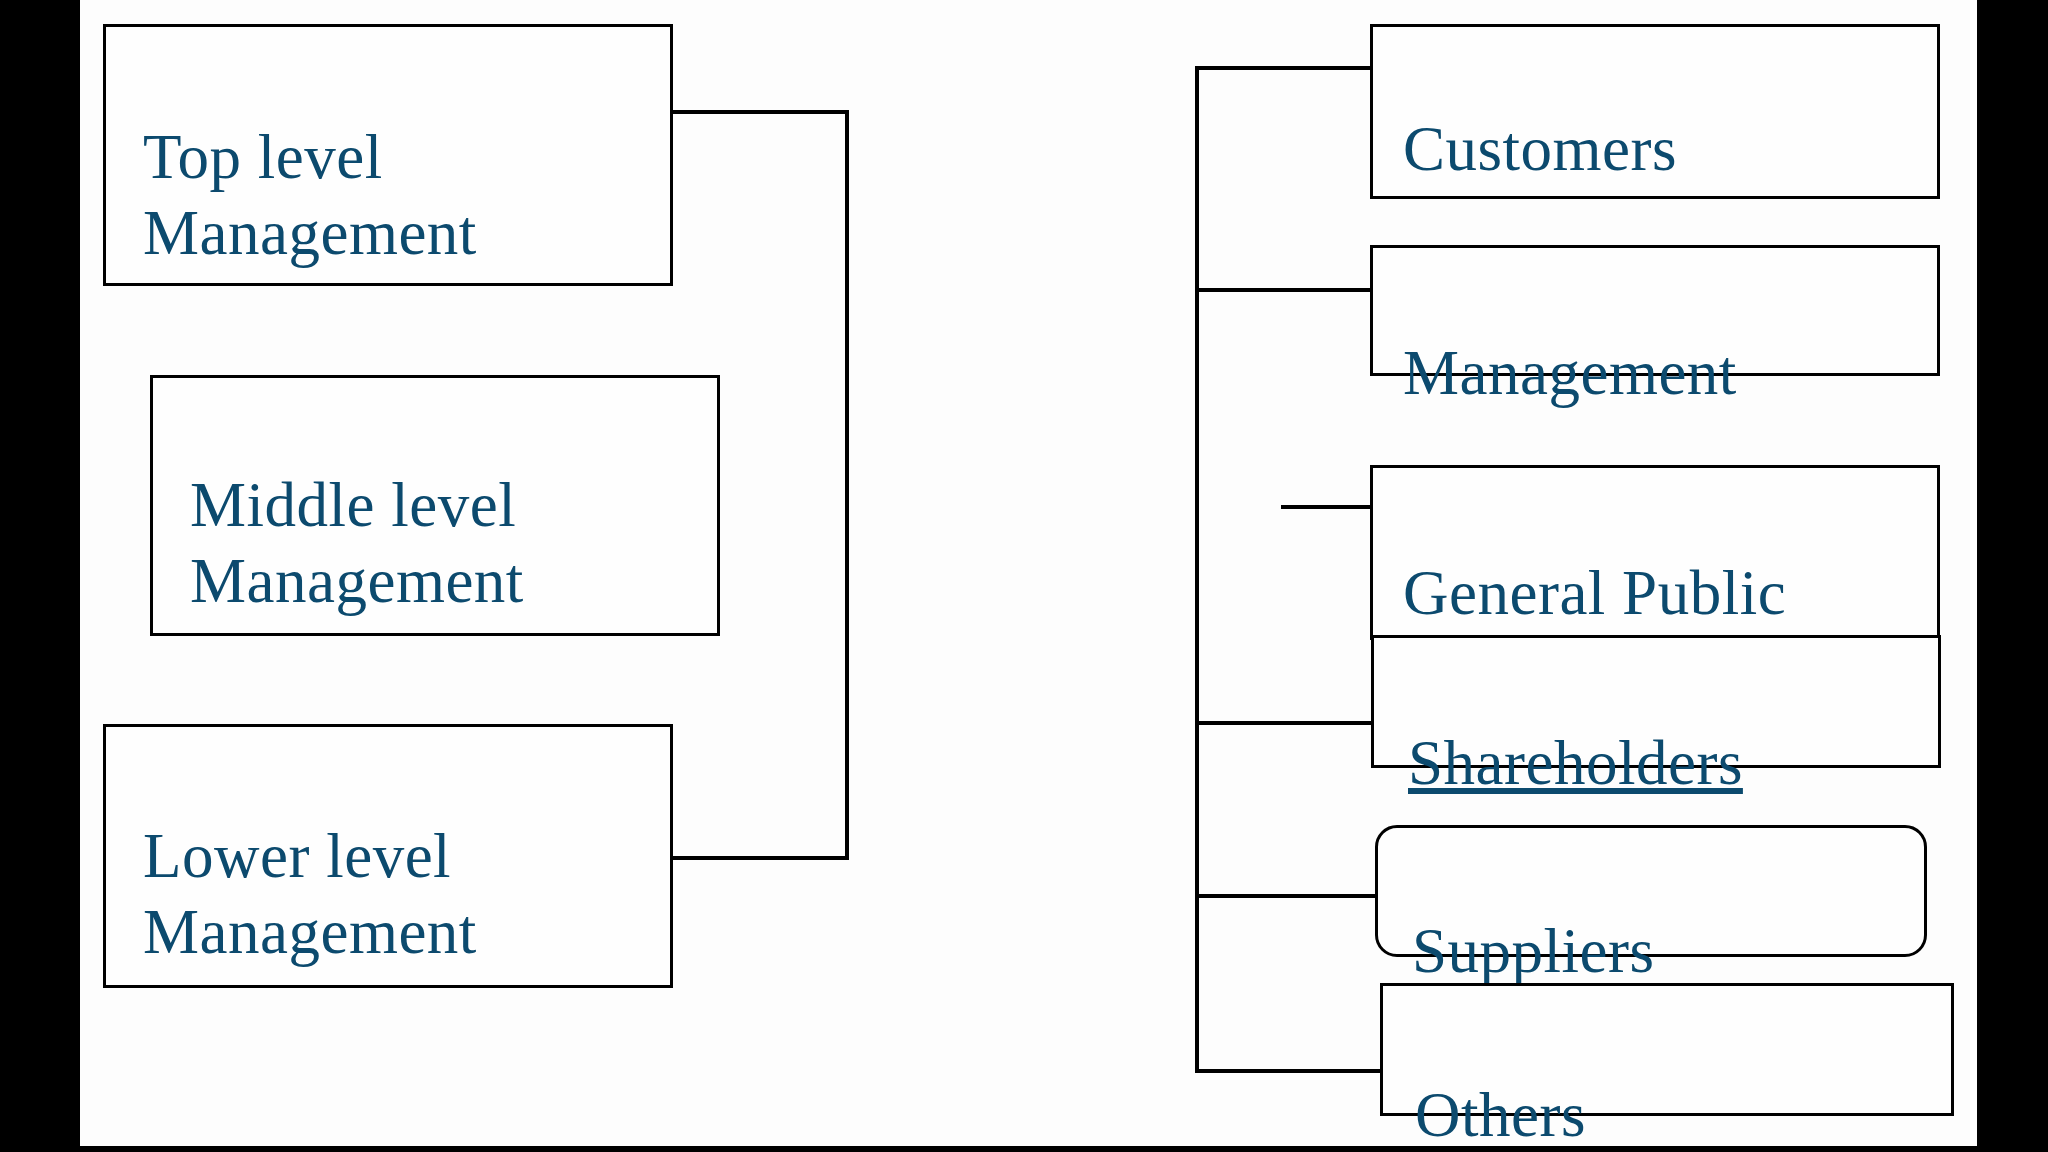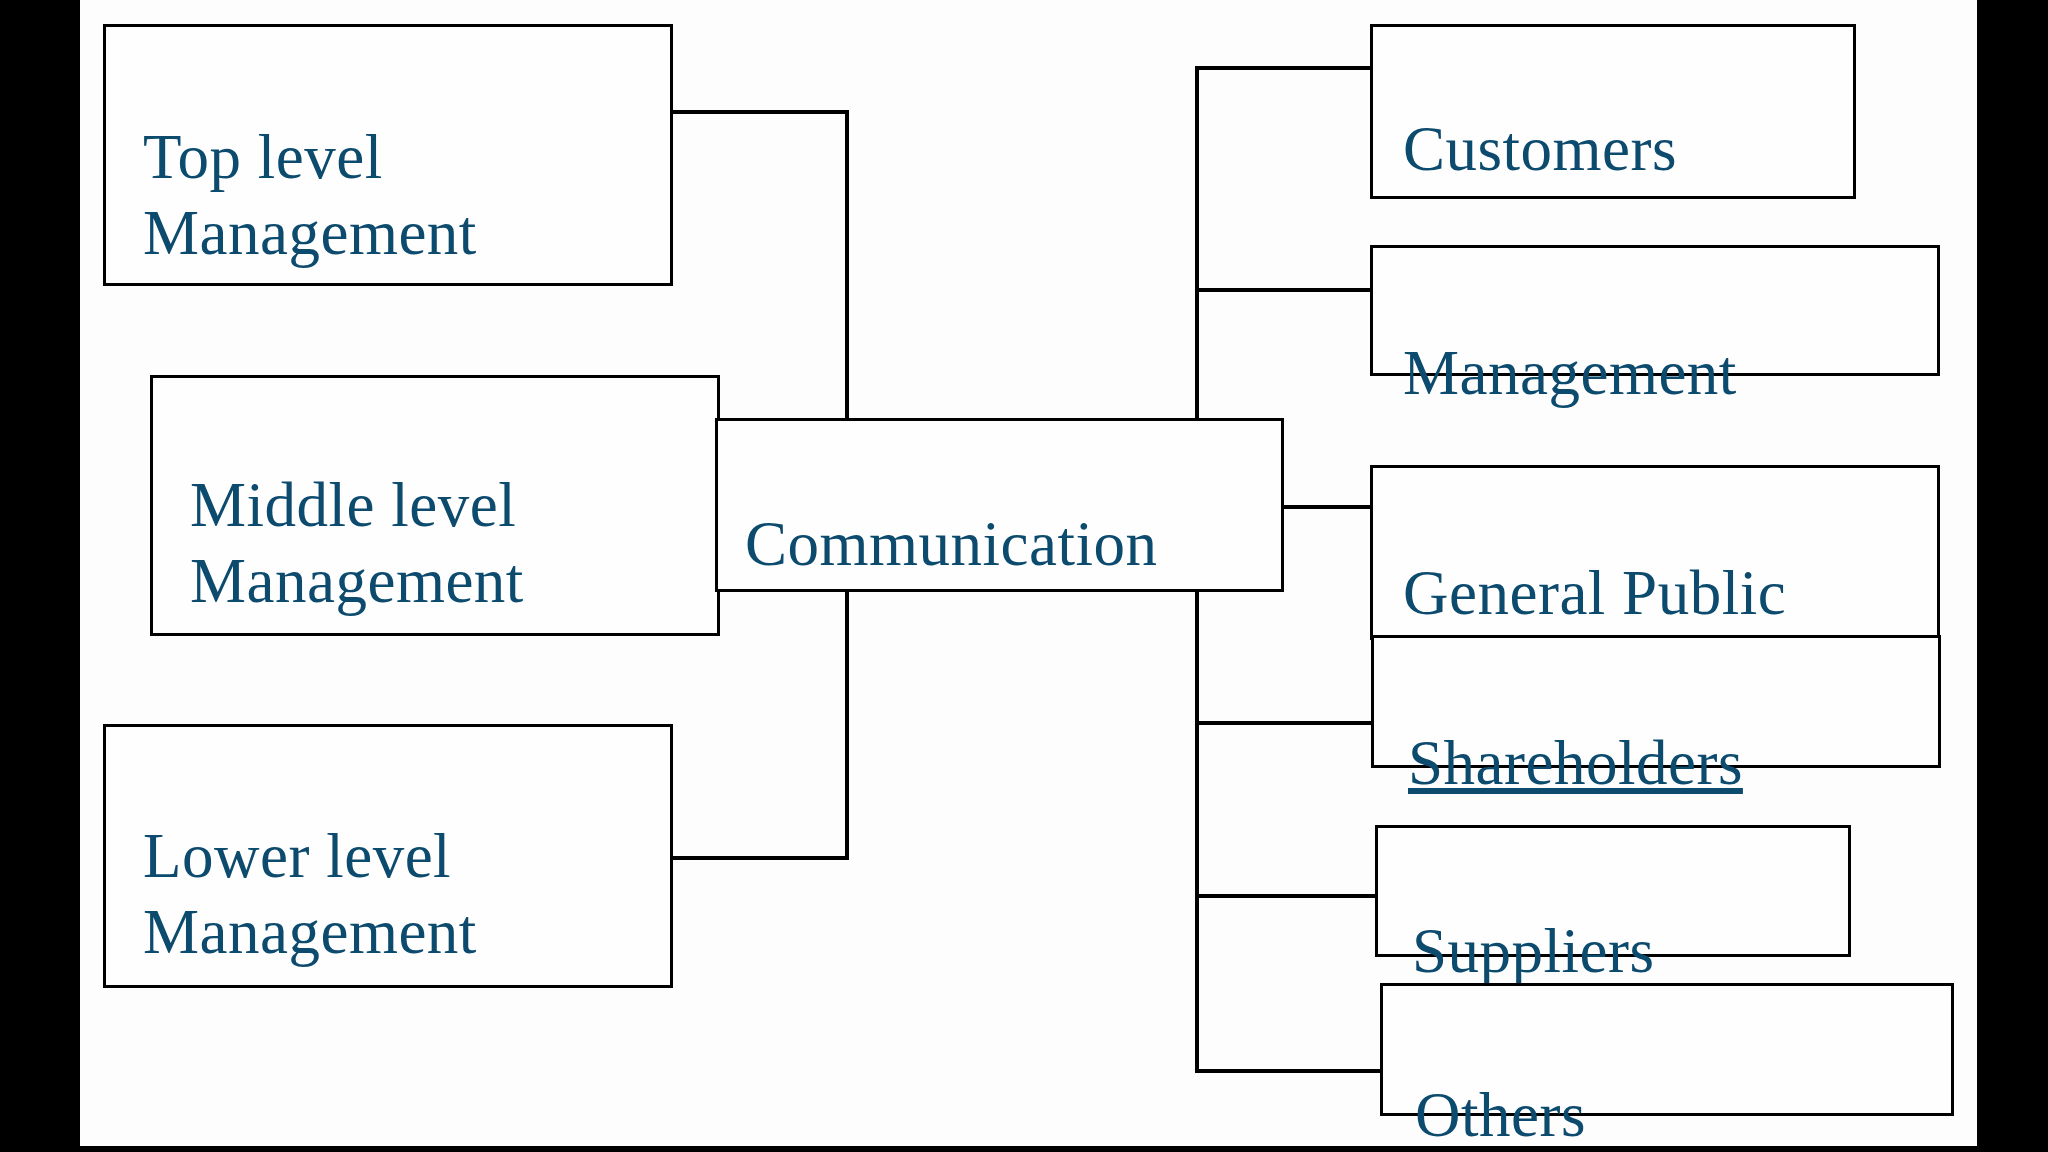--- a/index.html
+++ b/index.html
@@ -47,25 +47,25 @@
 
   
   .node.top    { left: 103px; top:  24px; width: 570px; height: 262px; padding: 16px 10px 0 37px; }
   .node.middle { left: 103px; top: 375px; width: 570px; height: 261px; padding: 13px 10px 0 37px; margin-left: 47px; }
   .node.lower  { left: 103px; top: 724px; width: 570px; height: 264px; padding: 15px 10px 0 37px; }
 
   
   .node.comm   { left: 715px; top: 418px; width: 569px; height: 174px; padding: 9px 10px 0 27px; }
 
   
-  .node.customers    { left: 1370px; top:  24px; width: 486px; height: 175px; padding:  8px 10px 0 30px; }
+  .node.customers    { left: 1370px; top:  24px; width: 570px; height: 175px; padding:  8px 10px 0 30px; }
   .node.government   { left: 1370px; top: 245px; width: 570px; height: 131px; padding: 11px 10px 0 30px; }
   .node.public       { left: 1370px; top: 417px; width: 570px; height: 175px; padding: 11px 10px 0 30px; margin-top: 48px; }
   .node.shareholders { left: 1371px; top: 635px; width: 570px; height: 133px; padding: 11px 10px 0 34px; text-decoration: underline; }
-  .node.suppliers    { left: 1375px; top: 825px; width: 476px; height: 132px; padding:  9px 10px 0 34px; }
+  .node.suppliers    { left: 1375px; top: 825px; width: 552px; height: 132px; padding:  9px 10px 0 34px; border-radius: 22px; }
   .node.others       { left: 1380px; top: 983px; width: 574px; height: 133px; padding: 15px 10px 0 32px; }
 </style>
 </head>
 <body>
 
 <div id="stage">
 
   <div class="line" style="left:845px;  top:110px;  width:4px;   height:750px;"></div>
   <div class="line" style="left:672px;  top:110px;  width:177px; height:4px;"></div>
   <div class="line" style="left:672px; top:503px; width:45px;  height:4px;"></div>
@@ -85,23 +85,20 @@
   </div>
   <div class="node middle">
     <span class="lbl">Middle level
 Management</span>
   </div>
   <div class="node lower">
     <span class="lbl">Lower level
 Management</span>
   </div>
 
-  <div class="node comm">
-    <span class="lbl">Communication</span>
-  </div>
 
   <div class="node customers">
     <span class="lbl">Customers</span>
   </div>
   <div class="node government">
     <span class="lbl">Management</span>
   </div>
   <div class="node public">
     <span class="lbl">General Public</span>
   </div>

